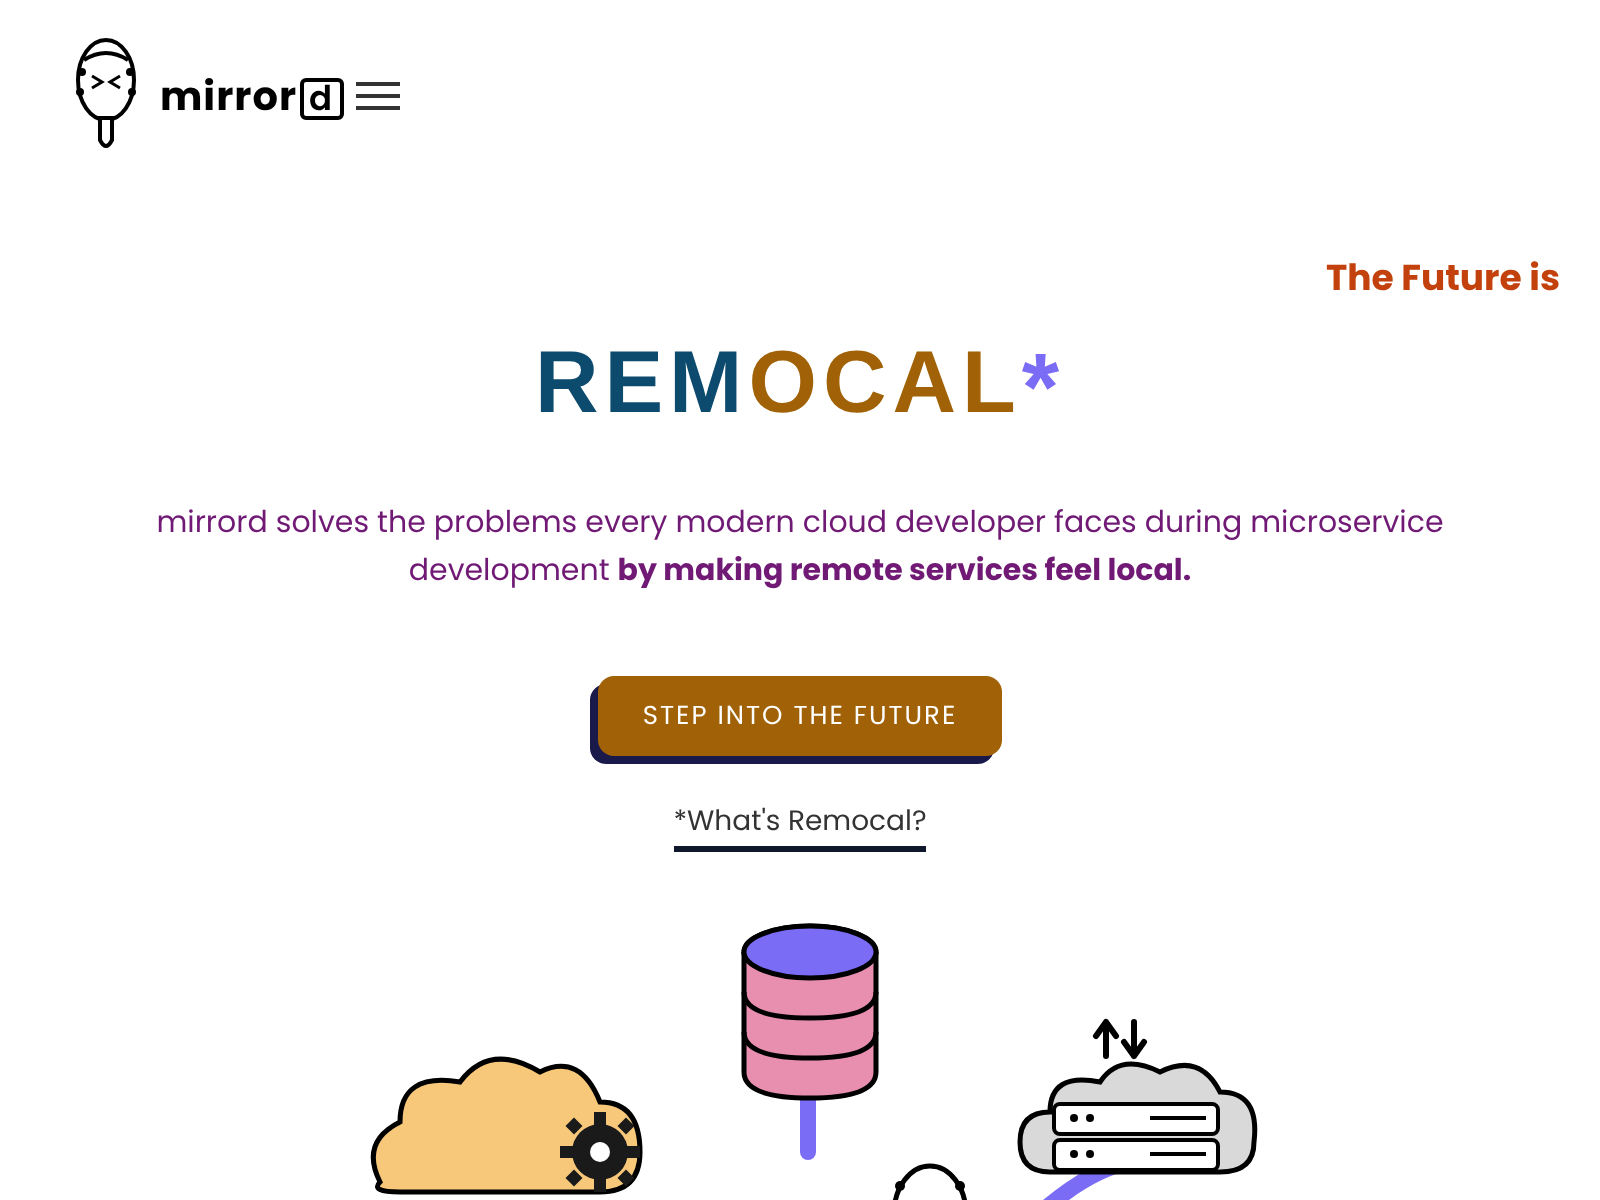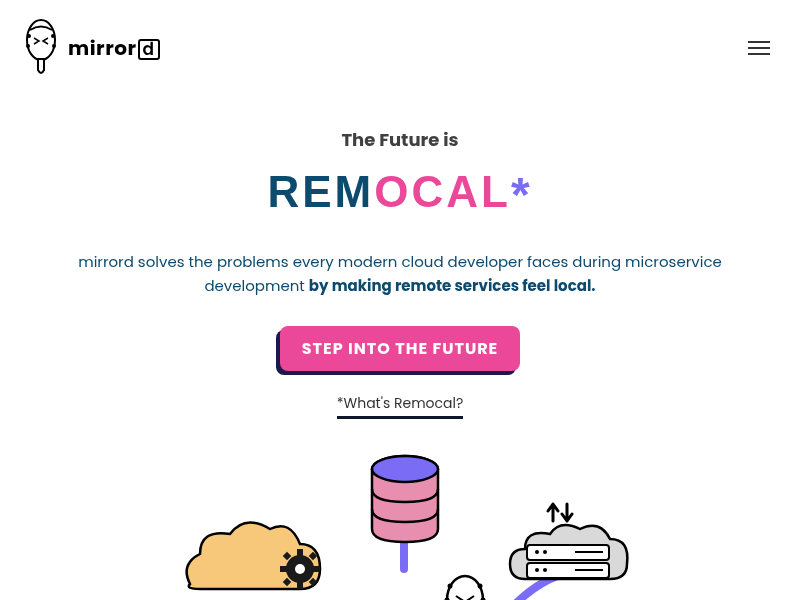--- a/index.html
+++ b/index.html
@@ -1,39 +1,39 @@
 <!DOCTYPE html>
 <html><head>
 <meta charset="utf-8">
 <style>
   * { margin: 0; padding: 0; box-sizing: border-box; }
   html, body { width: 800px; height: 600px; font-family: -apple-system, BlinkMacSystemFont, "Segoe UI", Roboto, sans-serif; background: #fff; overflow: hidden; }
   
-  .header { display: flex; align-items: center; justify-content: space-between; padding: 18px 24px; }
+  .header { display: flex; align-items: center; padding: 18px 36px; }
   .logo-wrap { display: flex; align-items: center; gap: 10px; }
   .logo-icon { width: 34px; height: 60px; position: relative; }
   .logo-text { font-family: Poppins, sans-serif; font-weight: 700; font-size: 20px; letter-spacing: 0.5px; }
   .logo-text .d { display: inline-block; border: 2px solid #000; border-radius: 3px; padding: 0 3px; line-height: 1; font-weight: 600; margin-left: 1px; font-size: 17px; }
   
   .hamburger { display: flex; flex-direction: column; gap: 4px; cursor: pointer; padding: 6px; }
   .hamburger span { display: block; width: 22px; height: 2px; background: #333; }
   
   .hero { text-align: center; padding: 30px 20px 0; }
-  .eyebrow { color: #404040; font-weight: 700; font-size: 18px; font-family: Poppins, sans-serif; }
+  .eyebrow { color: #c2410c; font-weight: 700; font-size: 18px; font-family: Poppins, sans-serif; text-align: right; }
   .headline { margin-top: 14px; font-family: "Arial Black", sans-serif; font-weight: 900; font-size: 44px; letter-spacing: 3px; text-transform: uppercase; }
   .headline .rem { color: #0c4a6e; }
-  .headline .ocal { color: #ec4899; }
+  .headline .ocal { color: #a16207; }
   .headline .star { color: #7b6cf6; font-size: 48px; vertical-align: top; }
   
-  .subtitle { margin: 28px auto 4px; max-width: 740px; color: #0c4a6e; font-size: 15px; line-height: 1.6; font-family: Poppins, sans-serif; }
+  .subtitle { margin: 28px auto 16px; max-width: 740px; color: #701a75; font-size: 15px; line-height: 1.6; font-family: Poppins, sans-serif; }
   .subtitle .bold { font-weight: 700; }
   
   .cta-wrap { margin-top: 24px; display: inline-block; position: relative; }
   .cta-shadow { position: absolute; top: 4px; left: -4px; width: 100%; height: 100%; background: #1a1a4a; border-radius: 8px; z-index: 0; }
-  .cta-button { position: relative; z-index: 1; background: #ec4899; color: #fff; border: none; border-radius: 8px; padding: 10px 22px; font-weight: 700; font-size: 16px; letter-spacing: 1px; cursor: pointer; text-transform: uppercase; font-family: Poppins, sans-serif; }
+  .cta-button { position: relative; z-index: 1; background: #a16207; color: #fff; border: none; border-radius: 8px; padding: 10px 22px; font-weight: 400; font-size: 13px; letter-spacing: 1px; cursor: pointer; text-transform: uppercase; font-family: Poppins, sans-serif; }
   
   .whatis { margin-top: 22px; display: inline-block; color: #333; font-size: 14px; border-bottom: 3px solid #0f172a; cursor: pointer; font-family: Poppins, sans-serif; padding-bottom: 2px; }
   
   .illus { margin: 30px auto 0; width: 460px; height: 180px; position: relative; }
 </style>
 </head>
 <body>
 
 <header class="header">
   <div class="logo-wrap">

